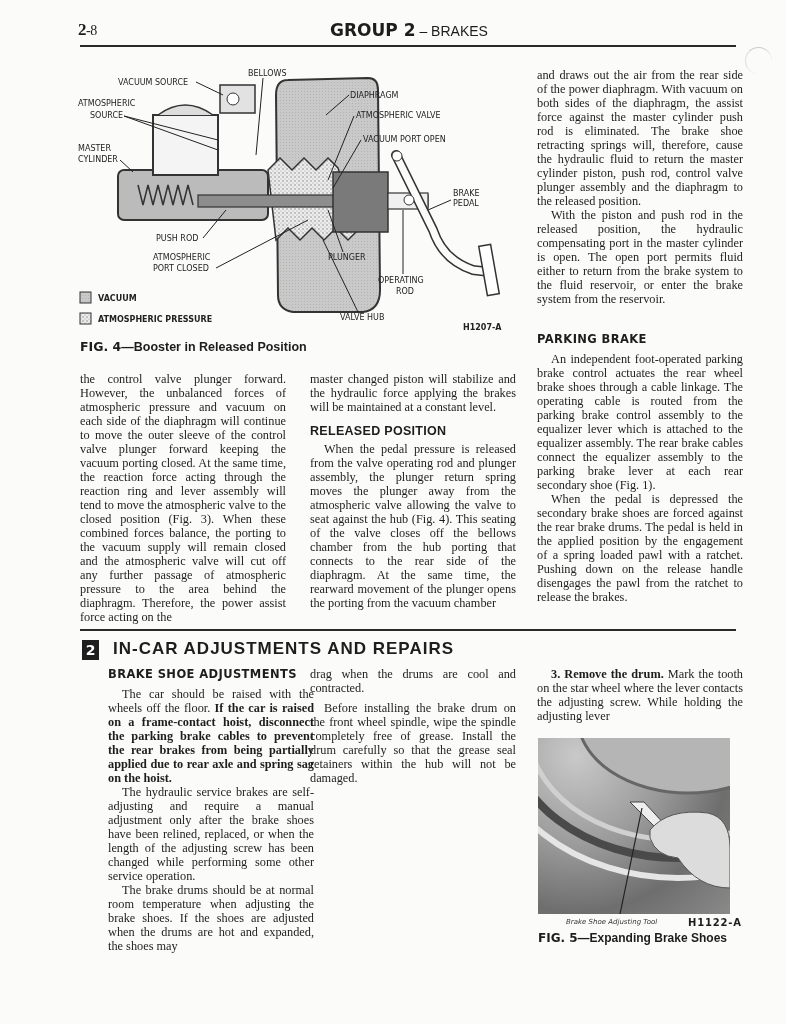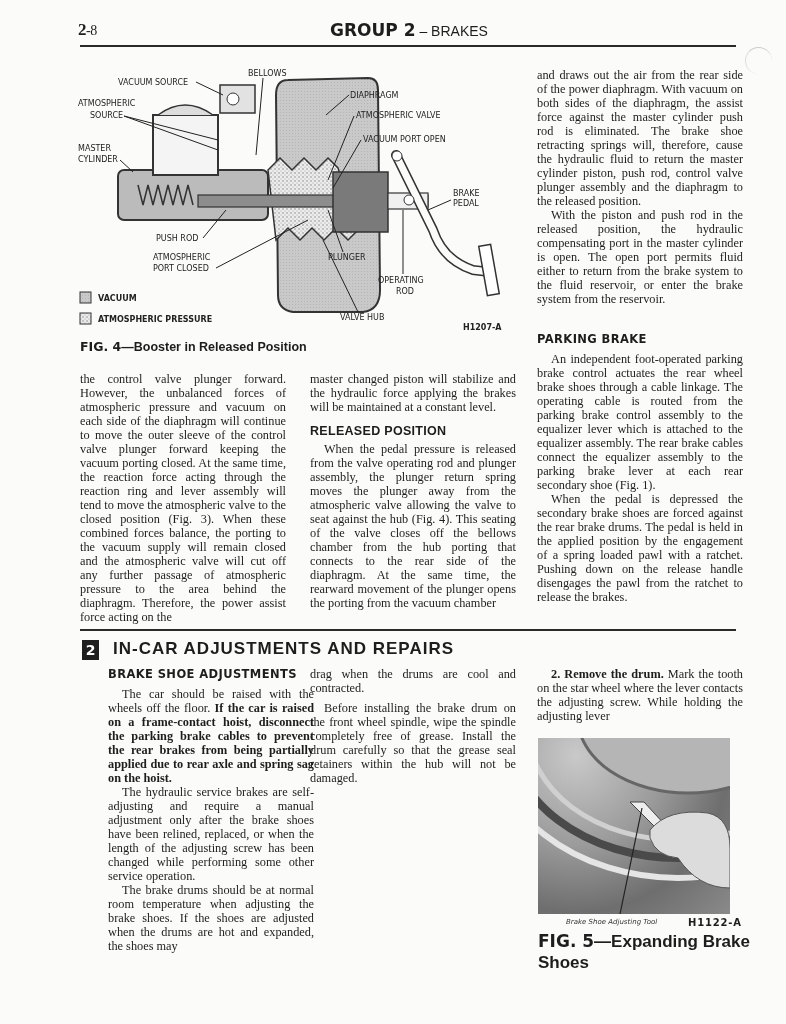--- a/index.html
+++ b/index.html
@@ -27,21 +27,21 @@
 
   .mid-rule { position:absolute; left:80px; top:629px; width:656px; height:2px; background:#2a2a2a; }
   .sec-badge { position:absolute; left:82px; top:640px; width:17px; height:20px; background:#1e1e1e; color:#fff;
                font-family:"DejaVu Sans", sans-serif; font-weight:bold; font-size:14px; text-align:center; line-height:20px; }
   .sec-title { position:absolute; left:113px; top:639px; font-family:Liberation Sans, sans-serif; font-weight:bold; font-size:17px; letter-spacing:1px; }
 
   .photo { position:absolute; left:538px; top:738px; width:192px; height:176px; overflow:hidden;
            background: radial-gradient(ellipse at 20% 10%, #c9c9c9 0%, #9b9b9b 40%, #6e6e6e 70%, #8a8a8a 100%); }
   .photo-cap-small { position:absolute; left:566px; top:918px; font-family:"DejaVu Sans", sans-serif; font-style:italic; font-size:7px; color:#333; }
   .photo-code { position:absolute; left:688px; top:917px; font-family:"DejaVu Sans", sans-serif; font-weight:bold; font-size:10px; letter-spacing:0.8px; }
-  .fig5-cap { position:absolute; left:538px; top:931px; font-family:"DejaVu Sans", sans-serif; font-weight:bold; font-size:17px; }
+  .fig5-cap { position:absolute; left:538px; top:931px; font-family:"DejaVu Sans", sans-serif; font-weight:bold; font-size:12px; }
   .fig5-cap .t { font-family:"Liberation Sans", sans-serif; }
 </style>
 </head>
 <body>
 
 <div class="hdr-num"><b>2</b><span>-8</span></div>
 <div class="hdr-title"><span>GROUP 2</span><span class="sub"> – </span><span class="sub">BRAKES</span></div>
 <div class="hdr-rule"></div>
 <div class="corner-arc"></div>
 
@@ -152,21 +152,21 @@
   <p>The hydraulic service brakes are self-adjusting and require a manual adjustment only after the brake shoes have been relined, replaced, or when the length of the adjusting screw has been changed while performing some other service operation.</p>
   <p>The brake drums should be at normal room temperature when adjusting the brake shoes. If the shoes are adjusted when the drums are hot and expanded, the shoes may</p>
 </div>
 
 <div class="col" style="left:310px; top:667px;">
   <p class="noind">drag when the drums are cool and contracted.</p>
   <p style="margin-top:6px;">Before installing the brake drum on the front wheel spindle, wipe the spindle completely free of grease. Install the drum carefully so that the grease seal retainers within the hub will not be damaged.</p>
 </div>
 
 <div class="col" style="left:537px; top:667px;">
-  <p><b>2. Remove the drum.</b><span> Mark the tooth on the star wheel where the lever contacts the adjusting screw. While holding the adjusting lever</span></p>
+  <p><b>3. Remove the drum.</b><span> Mark the tooth on the star wheel where the lever contacts the adjusting screw. While holding the adjusting lever</span></p>
 </div>
 
 <div class="photo">
   <svg viewBox="0 0 192 176" width="192" height="176">
     <ellipse cx="140" cy="-10" rx="190" ry="150" fill="none" stroke="#e5e5e5" stroke-width="6"></ellipse>
     <ellipse cx="140" cy="-10" rx="170" ry="130" fill="none" stroke="#4a4a4a" stroke-width="8"></ellipse>
     <ellipse cx="140" cy="-10" rx="150" ry="112" fill="none" stroke="#d0d0d0" stroke-width="5"></ellipse>
     <ellipse cx="150" cy="-20" rx="110" ry="75" fill="#b5b5b5" stroke="#666" stroke-width="3"></ellipse>
     <path d="M92 64 L106 64 L128 88 L122 94 Z" fill="#eee" stroke="#444"></path>
     <path d="M112 92 Q130 70 170 75 Q192 80 192 110 L192 150 Q160 150 140 120 Q118 118 112 100 Z" fill="#dcdcdc" stroke="#555"></path>

